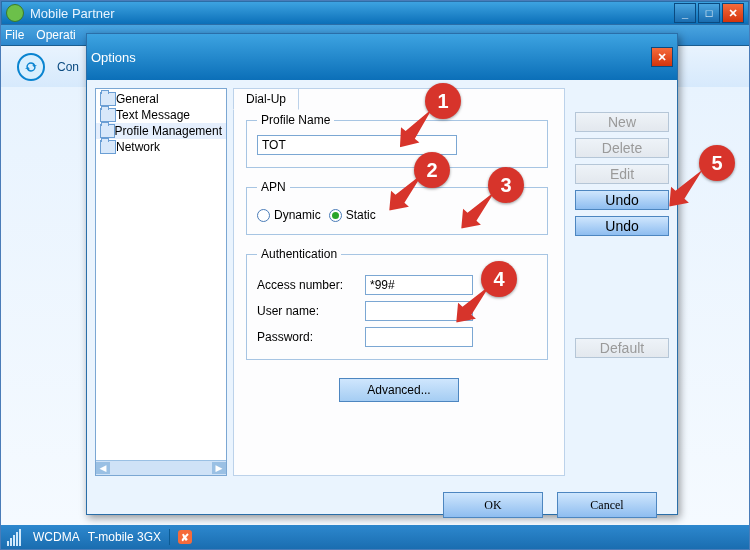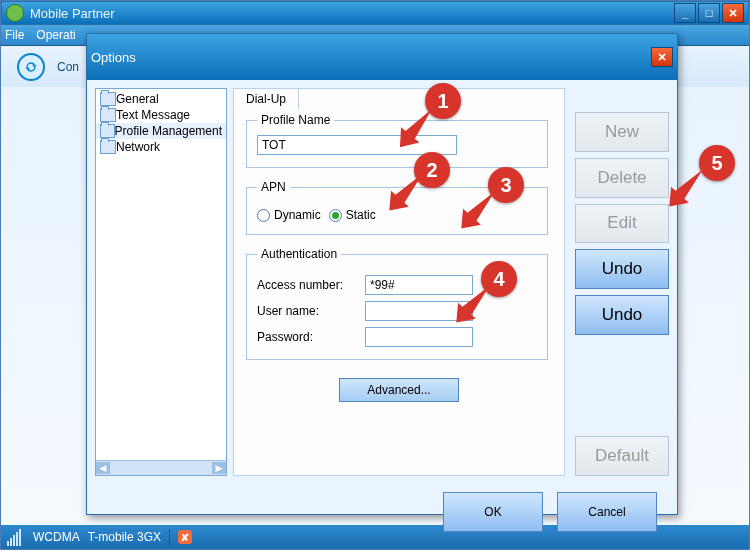--- a/index.html
+++ b/index.html
@@ -53,25 +53,25 @@
   legend{font-size:12px;padding:0 4px}
   .row{display:flex;align-items:center;gap:8px;margin-top:6px}
   .lbl{width:100px}
   input[type=text],input[type=password]{border:1px solid #7ba7d3;height:20px;padding:0 4px;font-family:inherit;font-size:12px;box-sizing:border-box}
   .w1{width:200px}
   .w2{width:160px}
   .w3{width:108px}
   .radio{appearance:none;width:13px;height:13px;border:1px solid #4a7cb8;border-radius:50%;margin:0;position:relative;background:#fff}
   .radio:checked:after{content:"";position:absolute;left:2px;top:2px;width:7px;height:7px;border-radius:50%;background:#2aa52a}
   .btncol{width:94px;display:flex;flex-direction:column;gap:6px;padding-top:24px}
-  .btn{height:40px;border:1px solid #6aa0d3;background:linear-gradient(#f4f9fe,#d5e7fa);color:#000;font-family:inherit;font-size:17px;cursor:pointer}
+  .btn{height:20px;border:1px solid #6aa0d3;background:linear-gradient(#f4f9fe,#d5e7fa);color:#000;font-family:inherit;font-size:14px;cursor:pointer}
   .btn.disabled{color:#9a9a9a;background:linear-gradient(#eef3f8,#e3e8ee);border-color:#b5c6d7}
   .btn.strong{background:linear-gradient(#cfe6fd,#8ebdf0);border-color:#4d86c0}
   .dlg-foot{display:flex;justify-content:flex-end;gap:14px;padding:8px 20px 0 0}
-  .footbtn{width:100px;height:40px;border:1px solid #4d86c0;background:linear-gradient(#cfe6fd,#8ebdf0);font-family:Liberation Sans, sans-serif;font-size:12px}
+  .footbtn{width:100px;height:26px;border:1px solid #4d86c0;background:linear-gradient(#cfe6fd,#8ebdf0);font-family:Liberation Serif, serif;font-size:12px}
   .advwrap{display:flex;justify-content:center;margin-top:18px}
   .advbtn{width:120px;height:24px;border:1px solid #4d86c0;background:linear-gradient(#cfe6fd,#a5cdf3);font-family:inherit;font-size:12px}
   
   .badge{position:absolute;width:36px;height:36px;border-radius:50%;background:#d7342b;color:#fff;font-size:20px;font-weight:bold;display:flex;align-items:center;justify-content:center;box-shadow:0 1px 3px rgba(0,0,0,.4)}
   .arrow{position:absolute;width:50px;height:30px;pointer-events:none}
   .arrow svg{width:100%;height:100%}
   .arrow path{fill:#d7342b}
 </style>
 </head>
 <body>

